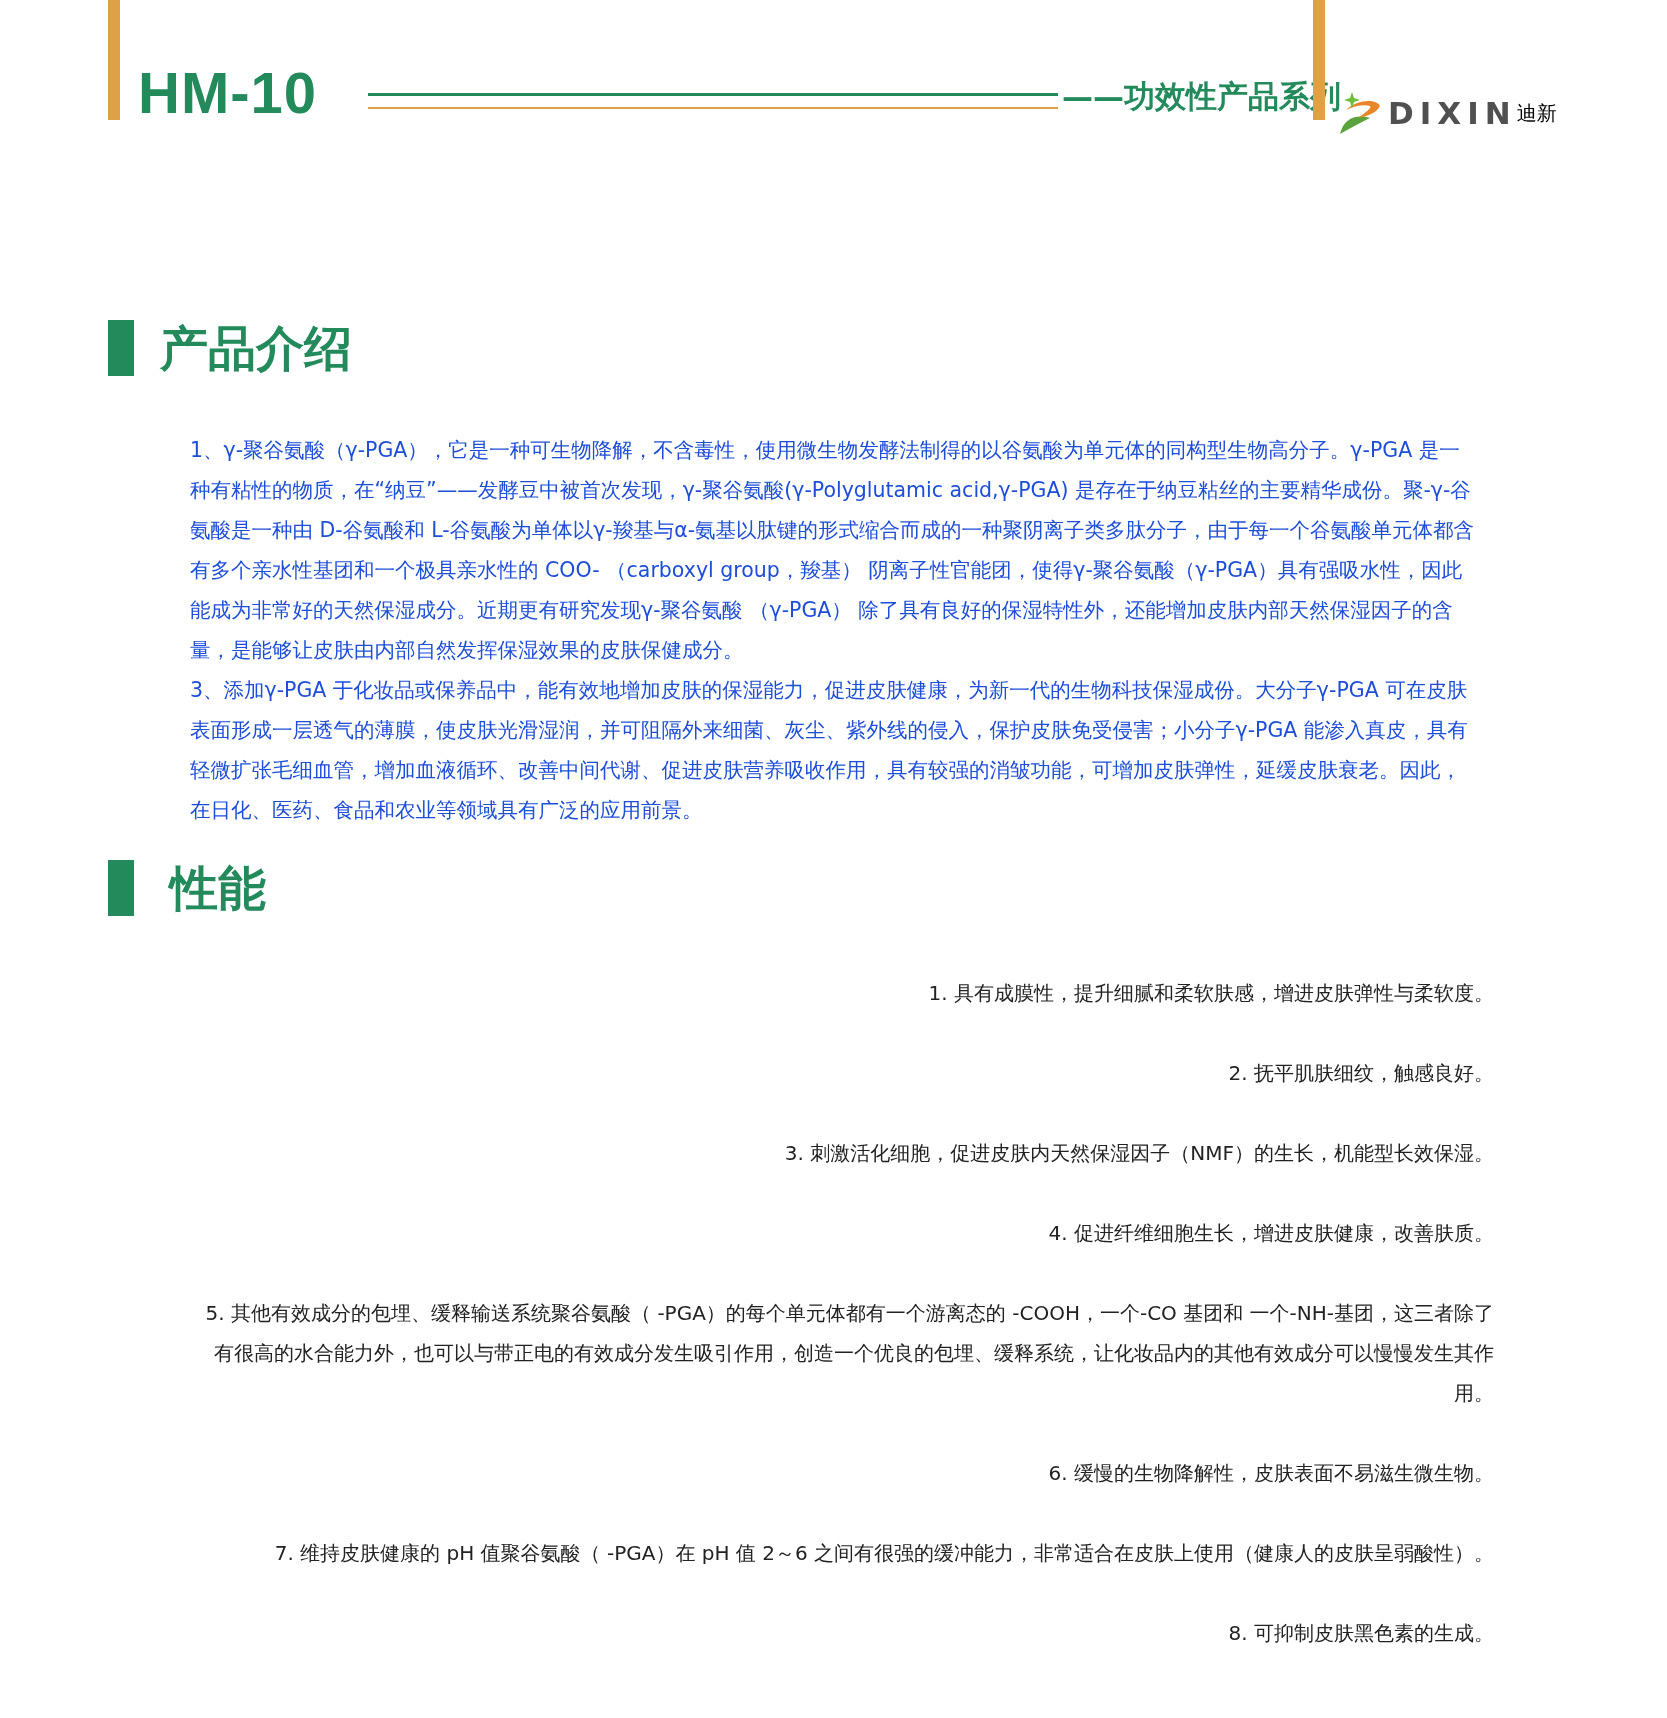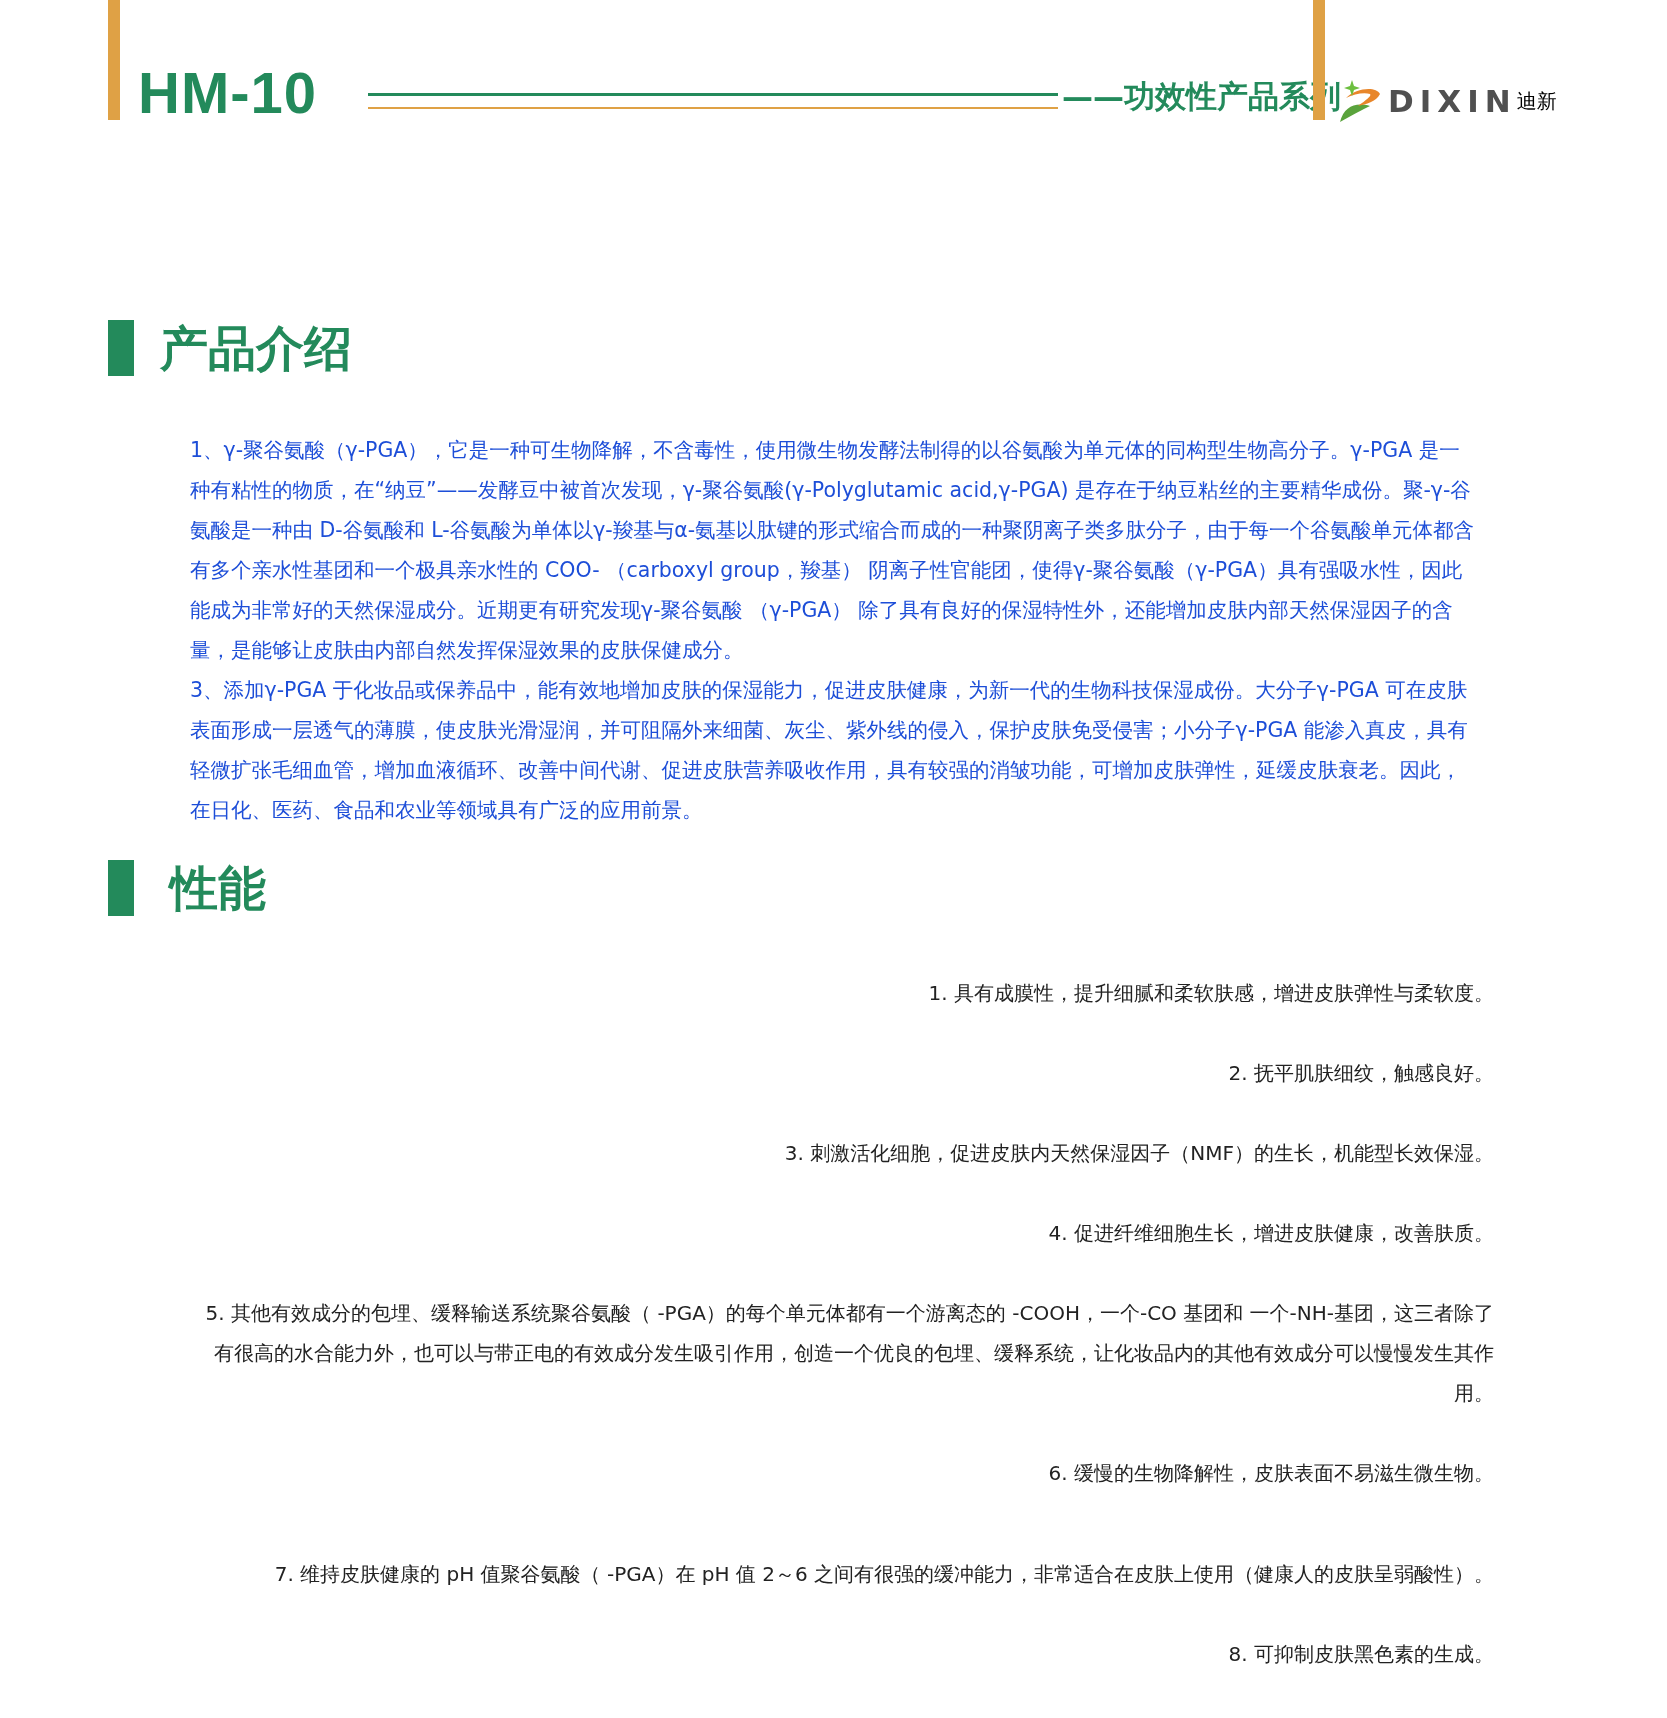--- a/index.html
+++ b/index.html
@@ -2,21 +2,21 @@
 <html><head>
 <meta charset="utf-8">
 <style>
   html,body{margin:0;padding:0;background:#ffffff;}
   body{width:1667px;height:1718px;position:relative;overflow:hidden;font-family:"DejaVu Sans","Liberation Sans",sans-serif;color:#222;}
   .bar-orange{position:absolute;background:#dfa145;}
   .header-title{position:absolute;left:138px;top:60px;font-family:Liberation Sans, sans-serif;font-weight:bold;font-size:58px;color:#238a5b;letter-spacing:1px;line-height:66px;}
   .line-green{position:absolute;left:368px;top:93px;width:690px;height:3px;background:#238a5b;}
   .line-orange{position:absolute;left:368px;top:107px;width:690px;height:2px;background:#dfa145;}
   .series{position:absolute;left:1062px;top:76px;font-size:31px;font-weight:bold;color:#238a5b;line-height:40px;}
-  .logo{position:absolute;left:1336px;top:76px;height:50px;display:flex;align-items:center;}
+  .logo{position:absolute;left:1336px;top:88px;height:50px;display:flex;align-items:center;}
   .logo-text{font-family:"DejaVu Sans",sans-serif;font-weight:bold;font-size:31px;color:#505050;letter-spacing:6px;margin-left:6px;}
   .logo-cn{font-size:20px;color:#000000;margin-left:0px;}
   .sec-mark{position:absolute;left:108px;width:26px;height:56px;background:#238a5b;}
   .sec-title{position:absolute;font-size:48px;font-weight:bold;color:#238a5b;line-height:60px;}
   .para{position:absolute;left:190px;width:1290px;font-size:20.5px;line-height:40px;color:#1d4ed8;}
   .para p{margin:0;}
   .list{position:absolute;left:204px;width:1290px;font-size:20px;line-height:40px;color:#222;text-align:right;}
   .list .item{margin:0;}
 </style>
 </head>
@@ -49,16 +49,16 @@
 
 <div class="sec-mark" style="top:860px;"></div>
 <div class="sec-title" style="left:170px;top:858px;text-align:right;">性能</div>
 
 <div class="list" style="top:973px;">
   <p class="item" style="margin-bottom:40px;">1. 具有成膜性，提升细腻和柔软肤感，增进皮肤弹性与柔软度。</p>
   <p class="item" style="margin-bottom:40px;">2. 抚平肌肤细纹，触感良好。</p>
   <p class="item" style="margin-bottom:40px;">3. 刺激活化细胞，促进皮肤内天然保湿因子（NMF）的生长，机能型长效保湿。</p>
   <p class="item" style="margin-bottom:40px;margin-left:38px;">4. 促进纤维细胞生长，增进皮肤健康，改善肤质。</p>
   <p class="item" style="margin-bottom:40px;">5. 其他有效成分的包埋、缓释输送系统聚谷氨酸（    -PGA）的每个单元体都有一个游离态的    -COOH，一个-CO 基团和 一个-NH-基团，这三者除了有很高的水合能力外，也可以与带正电的有效成分发生吸引作用，创造一个优良的包埋、缓释系统，让化妆品内的其他有效成分可以慢慢发生其作用。</p>
-  <p class="item" style="margin-bottom:61px;">6. 缓慢的生物降解性，皮肤表面不易滋生微生物。</p>
+  <p class="item" style="margin-bottom:40px;">6. 缓慢的生物降解性，皮肤表面不易滋生微生物。</p>
   <p class="item" style="margin-bottom:40px;">7. 维持皮肤健康的 pH 值聚谷氨酸（    -PGA）在 pH 值 2～6 之间有很强的缓冲能力，非常适合在皮肤上使用（健康人的皮肤呈弱酸性）。</p>
   <p class="item">8. 可抑制皮肤黑色素的生成。</p>
 </div>
 
 </body></html>

